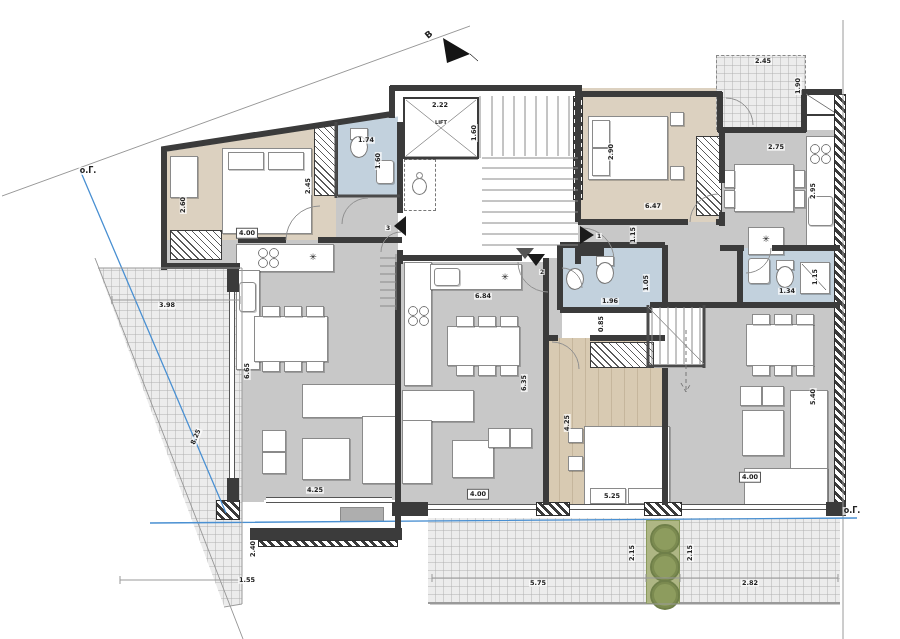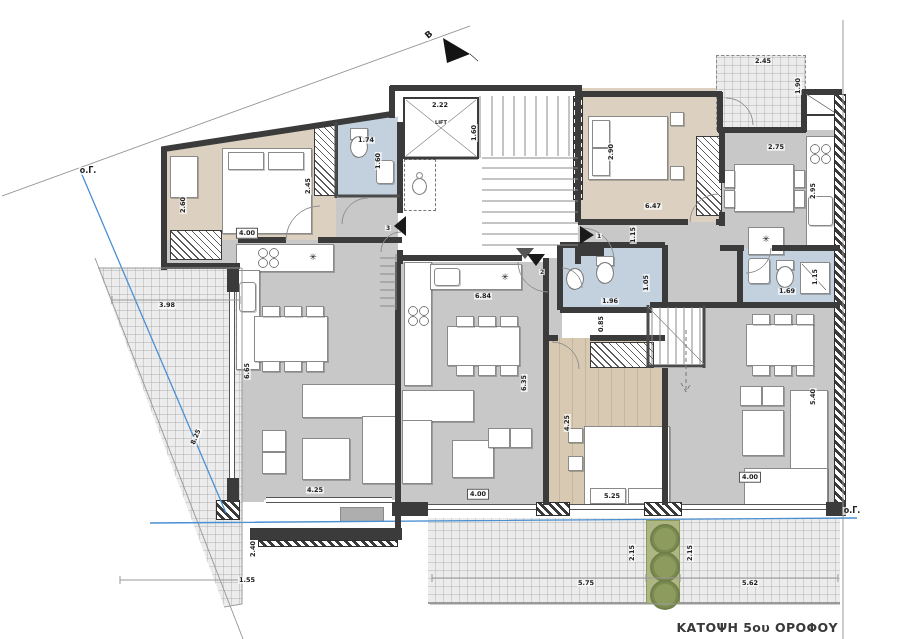--- a/index.html
+++ b/index.html
@@ -272,29 +272,28 @@
       <span class="lbl" style="left: 610px; top: 301px; transform: translate(-50%, -50%) rotate(0deg);">1.96</span>
       <span class="lbl" style="left: 646px; top: 283px; transform: translate(-50%, -50%) rotate(-90deg);">1.05</span>
       <span class="lbl" style="left: 601px; top: 324px; transform: translate(-50%, -50%) rotate(-90deg);">0.85</span>
       <span class="lbl" style="left: 611px; top: 152px; transform: translate(-50%, -50%) rotate(-90deg);">2.90</span>
       <span class="lbl" style="left: 653px; top: 206px; transform: translate(-50%, -50%) rotate(0deg);">6.47</span>
       <span class="lbl" style="left: 633px; top: 235px; transform: translate(-50%, -50%) rotate(-90deg);">1.15</span>
       <span class="lbl" style="left: 763px; top: 61px; transform: translate(-50%, -50%) rotate(0deg);">2.45</span>
       <span class="lbl" style="left: 798px; top: 86px; transform: translate(-50%, -50%) rotate(-90deg);">1.90</span>
       <span class="lbl" style="left: 776px; top: 147px; transform: translate(-50%, -50%) rotate(0deg);">2.75</span>
       <span class="lbl" style="left: 813px; top: 191px; transform: translate(-50%, -50%) rotate(-90deg);">2.95</span>
-      <span class="lbl" style="left: 787px; top: 291px; transform: translate(-50%, -50%) rotate(0deg);">1.69</span>
+      <span class="lbl" style="left: 787px; top: 291px; transform: translate(-50%, -50%) rotate(0deg);">1.34</span>
       <span class="lbl" style="left: 815px; top: 277px; transform: translate(-50%, -50%) rotate(-90deg);">1.15</span>
       <span class="lbl" style="left: 813px; top: 397px; transform: translate(-50%, -50%) rotate(-90deg);">5.40</span>
       <span class="lbl box" style="left: 750px; top: 477px; transform: translate(-50%, -50%) rotate(0deg);">4.00</span>
       <span class="lbl" style="left: 632px; top: 553px; transform: translate(-50%, -50%) rotate(-90deg);">2.15</span>
       <span class="lbl" style="left: 690px; top: 553px; transform: translate(-50%, -50%) rotate(-90deg);">2.15</span>
-      <span class="lbl" style="left: 538px; top: 583px; transform: translate(-50%, -50%) rotate(0deg); margin-left: 48px;">5.75</span>
-      <span class="lbl" style="left: 750px; top: 583px; transform: translate(-50%, -50%) rotate(0deg);">5.62</span>
+      <span class="lbl" style="left: 538px; top: 583px; transform: translate(-50%, -50%) rotate(0deg);">5.75</span>
+      <span class="lbl" style="left: 750px; top: 583px; transform: translate(-50%, -50%) rotate(0deg);">2.82</span>
       <span class="lbl" style="left: 599px; top: 236px; font-size: 6px; transform: translate(-50%, -50%) rotate(0deg);">1</span>
       <span class="lbl" style="left: 542px; top: 272px; font-size: 6px; transform: translate(-50%, -50%) rotate(0deg);">2</span>
       <span class="lbl" style="left: 388px; top: 228px; font-size: 6px; transform: translate(-50%, -50%) rotate(0deg);">3</span>
       <span class="lbl" style="left: 313px; top: 257px; font-size: 9px; transform: translate(-50%, -50%) rotate(0deg);">✳</span>
       <span class="lbl" style="left: 505px; top: 277px; font-size: 9px; transform: translate(-50%, -50%) rotate(0deg);">✳</span>
       <span class="lbl" style="left: 766px; top: 239px; font-size: 9px; transform: translate(-50%, -50%) rotate(0deg);">✳</span>
     </div>
-  <div id="title">ΚΑΤΟΨΗ 5ου ΟΡΟΦΟΥ</div>
 </div>
 
 </body></html>

